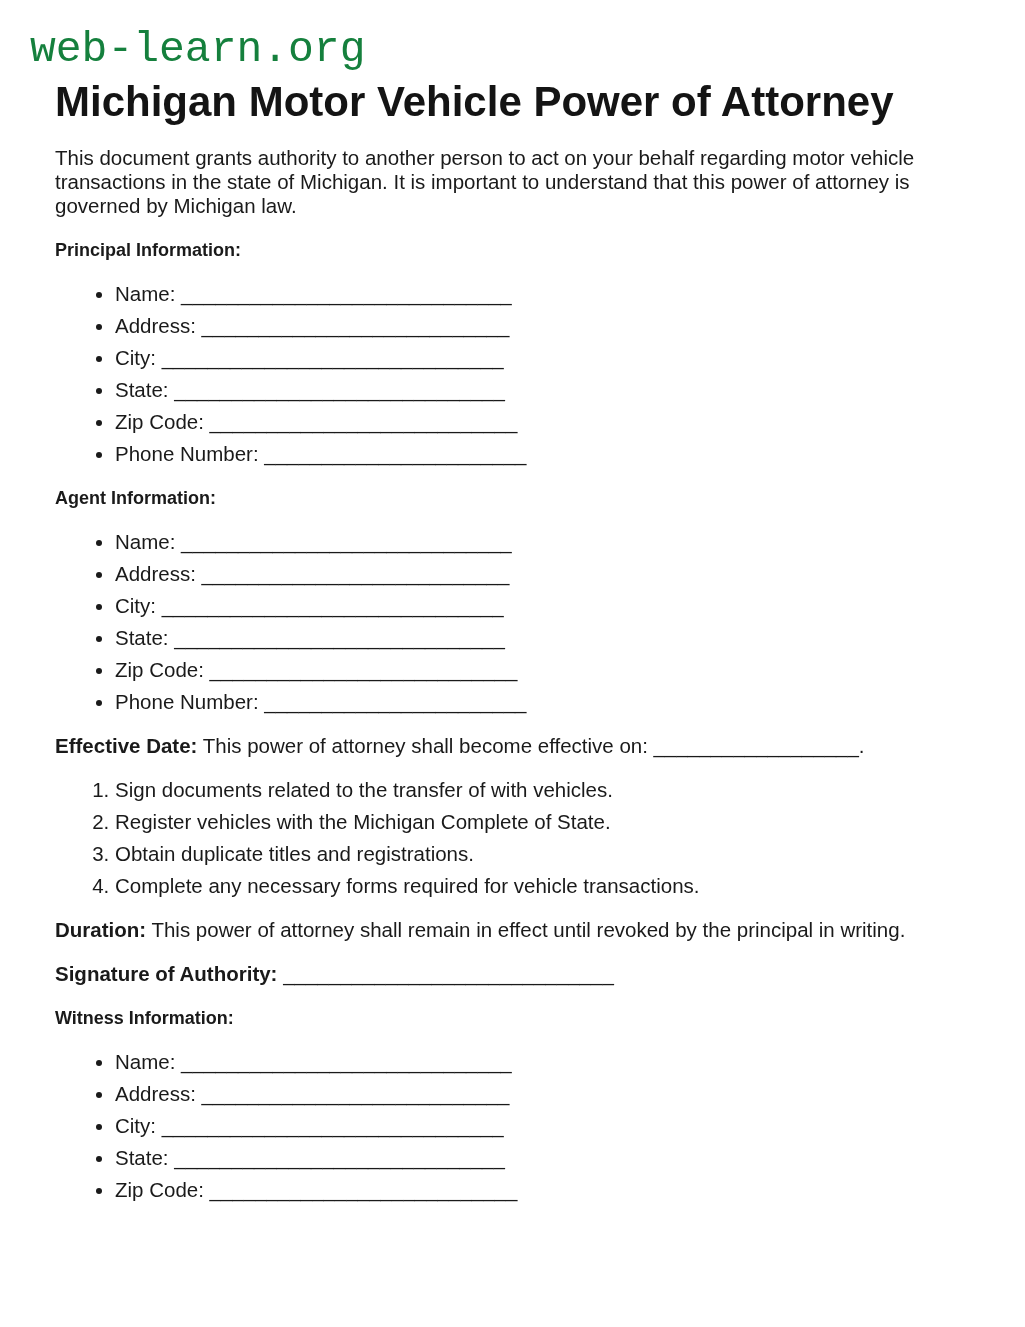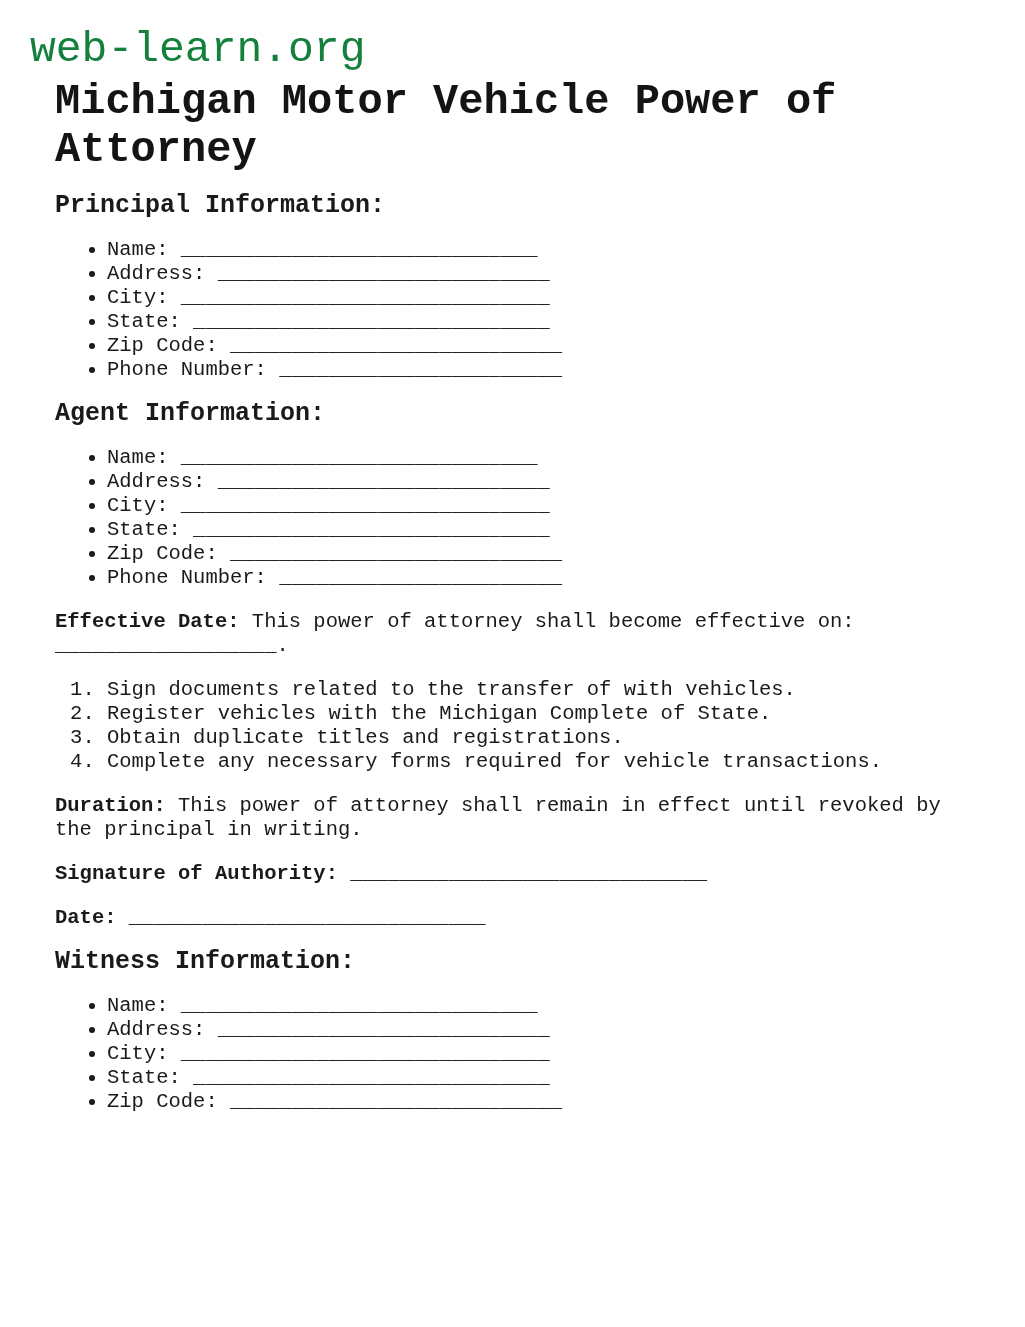--- a/index.html
+++ b/index.html
@@ -19,63 +19,63 @@
   .logo {
     margin: 28px 0 0 30px;
     font-family: "Liberation Mono", monospace;
     font-size: 43px;
     line-height: 44px;
     color: #15803d;
     white-space: nowrap;
   }
   main {
     padding: 0 75px 40px 55px;
-    font-family: Liberation Mono, monospace;
   }
   h1 {
     margin: 6px 0 0 0;
     font-size: 42px;
     line-height: 48px;
     font-weight: bold;
     max-width: 870px;
     color: #141414;
   }
   p, h2 {
     margin: 20px 0;
   }
   h2 {
-    font-size: 25px;
+    font-size: 18px;
     line-height: 24px;
     font-weight: bold;
   }
   ul, ol {
     margin: 20px 0;
     padding-left: 52px;
   }
   li {
-    margin: 0;
+    margin: 8px;
     padding: 0;
   }
   strong {
     font-weight: bold;
   }
   .blank {
     letter-spacing: 0;
     white-space: nowrap;
   }
 </style>
 </head>
 <body>
 
 <div class="logo">web-learn.org</div>
 
 <main>
 
   <h1>Michigan Motor Vehicle Power of Attorney</h1>
 
+  <p>This document grants authority to another person to act on your behalf regarding motor vehicle transactions in the state of Michigan. It is important to understand that this power of attorney is governed by Michigan law.</p>
 
   <h2>Principal Information:</h2>
   <ul>
     <li>Name: _____________________________</li>
     <li>Address: ___________________________</li>
     <li>City: ______________________________</li>
     <li>State: _____________________________</li>
     <li>Zip Code: ___________________________</li>
     <li>Phone Number: _______________________</li>
   </ul>
@@ -97,21 +97,20 @@
     <li>Sign documents related to the transfer of with vehicles.</li>
     <li>Register vehicles with the Michigan Complete of State.</li>
     <li>Obtain duplicate titles and registrations.</li>
     <li>Complete any necessary forms required for vehicle transactions.</li>
   </ol>
 
   <p><strong>Duration:</strong><span> This power of attorney shall remain in effect until revoked by the principal in writing.</span></p>
 
   <p><strong>Signature of Authority:</strong><span class="blank"> _____________________________</span></p>
 
-  <p><strong>Date:</strong><span class="blank"> _____________________________</span></p>
 
   <h2>Witness Information:</h2>
   <ul>
     <li>Name: _____________________________</li>
     <li>Address: ___________________________</li>
     <li>City: ______________________________</li>
     <li>State: _____________________________</li>
     <li>Zip Code: ___________________________</li>
   </ul>
 

